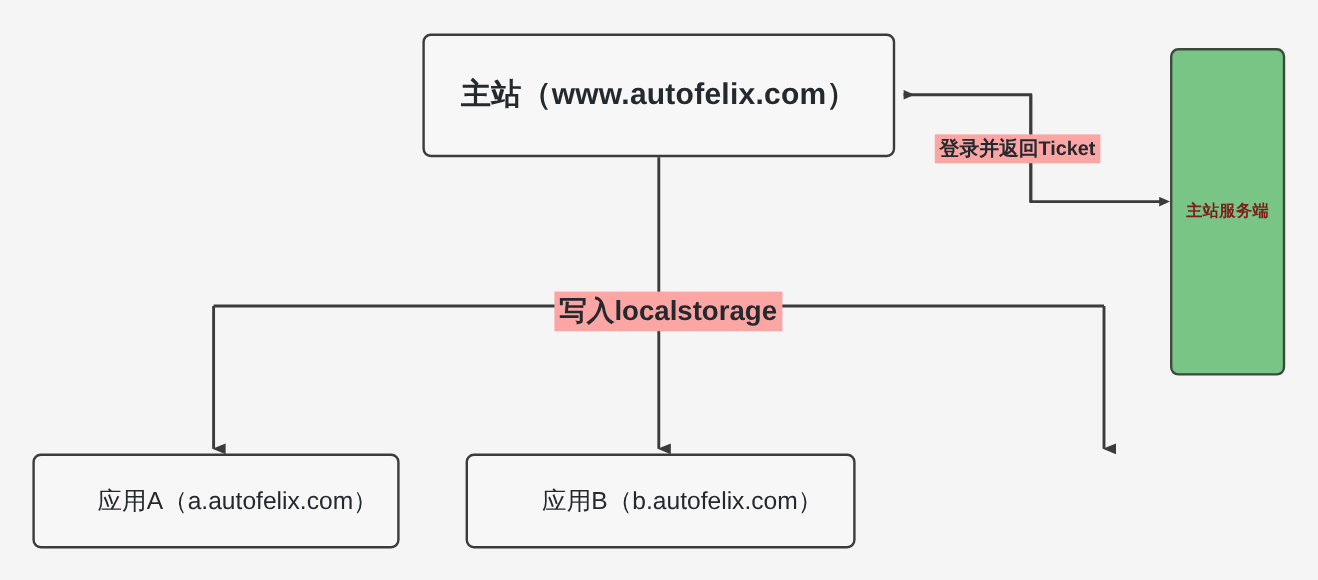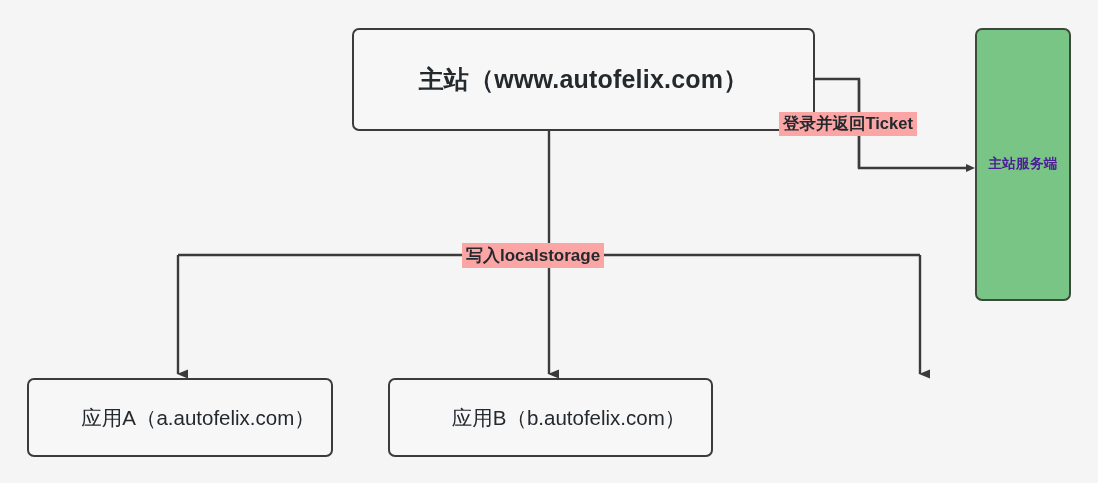--- a/index.html
+++ b/index.html
@@ -40,69 +40,69 @@
     display: flex;
     align-items: center;
     justify-content: center;
     text-align: center;
     line-height: 1.35;
   }
 
   .node-main {
     left: 352px;
     top: 28px;
-    width: 463px;
+    width: 394px;
     height: 103px;
     font-size: 25px;
     font-weight: bold;
     letter-spacing: 0.2px;
   }
 
   .node-app {
     top: 378px;
     height: 79px;
     font-size: 20.5px;
     font-weight: normal;
     padding-left: 36px;
   }
   .node-app-a { left: 27px;  width: 306px; }
   .node-app-b { left: 388px; width: 325px; }
   .node-app-c { left: 768px; width: 303px; }
 
   .node-server {
     left: 975px;
-    top: 28px;
+    top: 40px;
     width: 96px;
     height: 273px;
     background: #78c585;
     border: 2.2px solid #3b4a3d;
     border-radius: 7px;
     font-size: 13.5px;
     font-weight: bold;
-    color: #4c1d95;
+    color: #7f1d1d;
     letter-spacing: 0.3px;
   }
 
   .edge-label {
     position: absolute;
     background: #fca5a5;
     font-weight: bold;
     color: #24292e;
     white-space: nowrap;
     padding: 1px 4px;
   }
   .label-ticket {
     left: 779px;
     top: 112px;
     font-size: 16.5px;
   }
   .label-localstorage {
     left: 462px;
     top: 243px;
-    font-size: 17px;
+    font-size: 23px;
   }
 </style>
 </head>
 <body>
 
 <div id="diagram-canvas">
 
   <svg id="connector-layer" viewBox="0 0 1098 483" width="1098" height="483" xmlns="http://www.w3.org/2000/svg">
     <defs>
       <marker id="arrow-left" markerWidth="10" markerHeight="10" refX="9" refY="4" orient="auto" markerUnits="userSpaceOnUse">

